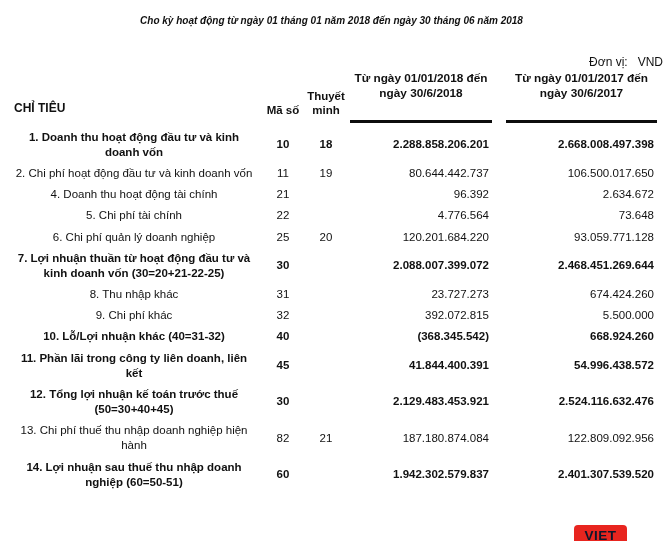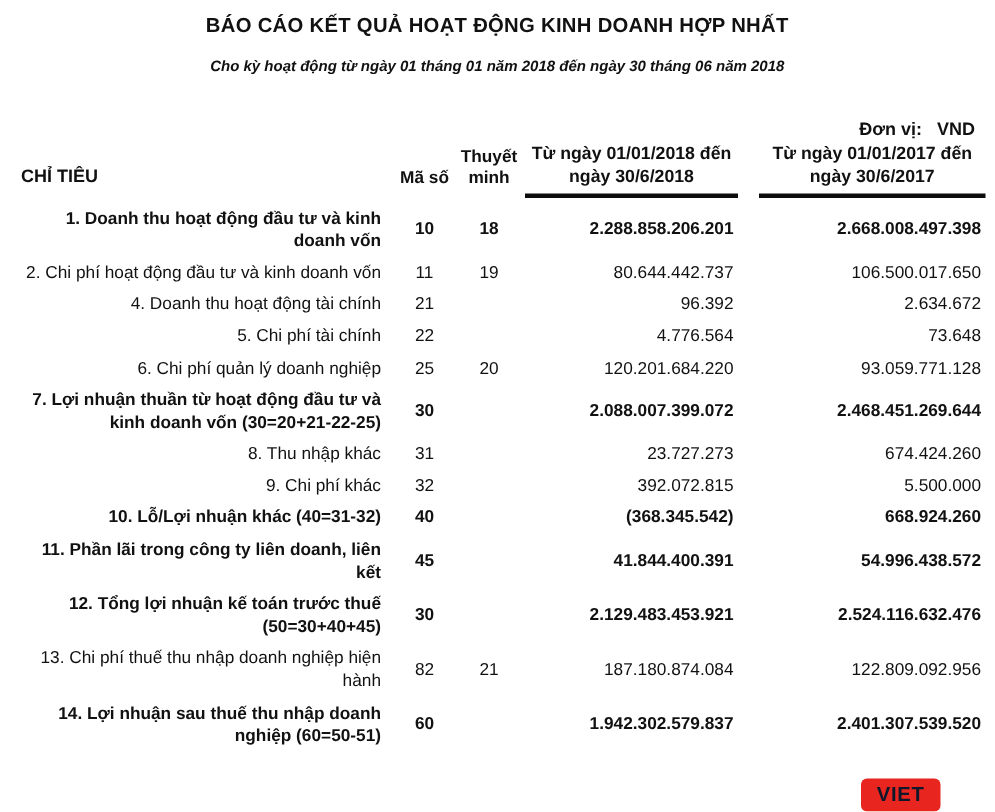--- a/index.html
+++ b/index.html
@@ -22,22 +22,21 @@
   .subtitle {
     margin-top: 15px;
     text-align: center;
     font-style: italic;
     font-weight: 600;
     font-size: 10px;
   }
   .unit-line {
     margin-top: 29px;
     text-align: right;
-    padding-right: 13px;
-    font-weight: bold;
+    font-weight: normal;
     font-size: 12px;
   }
   .unit-line .unit-value { margin-left: 10px; }
 
   table.report-table {
     margin-left: 14px;
     margin-top: 2px;
     border-collapse: separate;
     border-spacing: 0;
     font-size: 11.5px;
@@ -51,27 +50,27 @@
   col.w-p1   { width: 142px; }
   col.w-p2   { width: 165px; }
 
   th { font-weight: bold; vertical-align: bottom; padding: 0; }
   th.h-name { text-align: left; font-size: 12px; padding-bottom: 6px; }
   th.h-code, th.h-note { text-align: center; padding-bottom: 5px; line-height: 1.25; margin-top: 44px; }
   th.h-period { text-align: center; }
   th.h-p2 { padding-left: 14px; }
   .period-box {
     border-bottom: 3px solid #0d0d0d;
-    padding-bottom: 3px;
+    padding-bottom: 18px;
     line-height: 1.3;
     font-size: 11.8px;
   }
 
   td { vertical-align: middle; padding: 3px 0; }
-  td.c-name { text-align: right; padding-right: 10px; }
+  td.c-name { text-align: center; padding-right: 10px; }
   td.c-code, td.c-note { text-align: center; }
   td.c-num { text-align: right; padding-right: 3px; }
   tbody tr:first-child td { padding-top: 7px; }
   tr.bold td { font-weight: bold; }
 
   .viet-badge {
     position: absolute;
     left: 574px;
     top: 510px;
     width: 53px;
@@ -94,21 +93,20 @@
     border-right: 0 solid transparent;
     border-top: 6px solid inherit;
     border-top-color: inherit;
   }
 </style>
 </head>
 <body>
 
 <div class="page">
 
-  <div class="title">BÁO CÁO KẾT QUẢ HOẠT ĐỘNG KINH DOANH HỢP NHẤT</div>
 
   <div class="subtitle">Cho kỳ hoạt động từ ngày 01 tháng 01 năm 2018 đến ngày 30 tháng 06 năm 2018</div>
 
   <div class="unit-line">
     <span>Đơn vị:</span><span class="unit-value">VND</span>
   </div>
 
   <table class="report-table">
     <colgroup>
       <col class="w-name">

